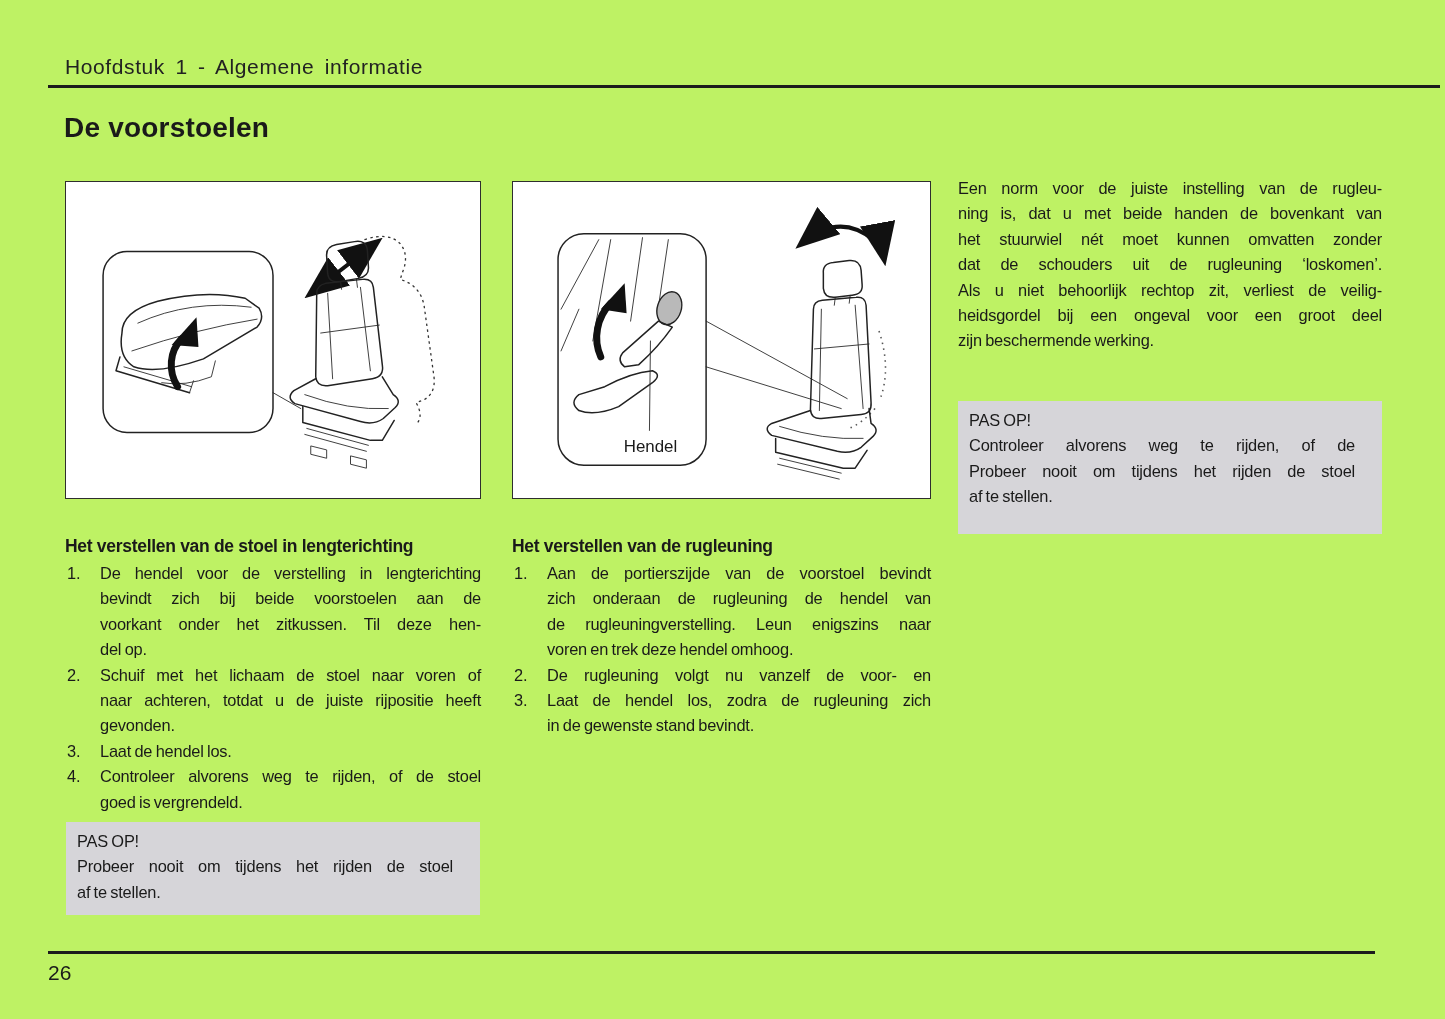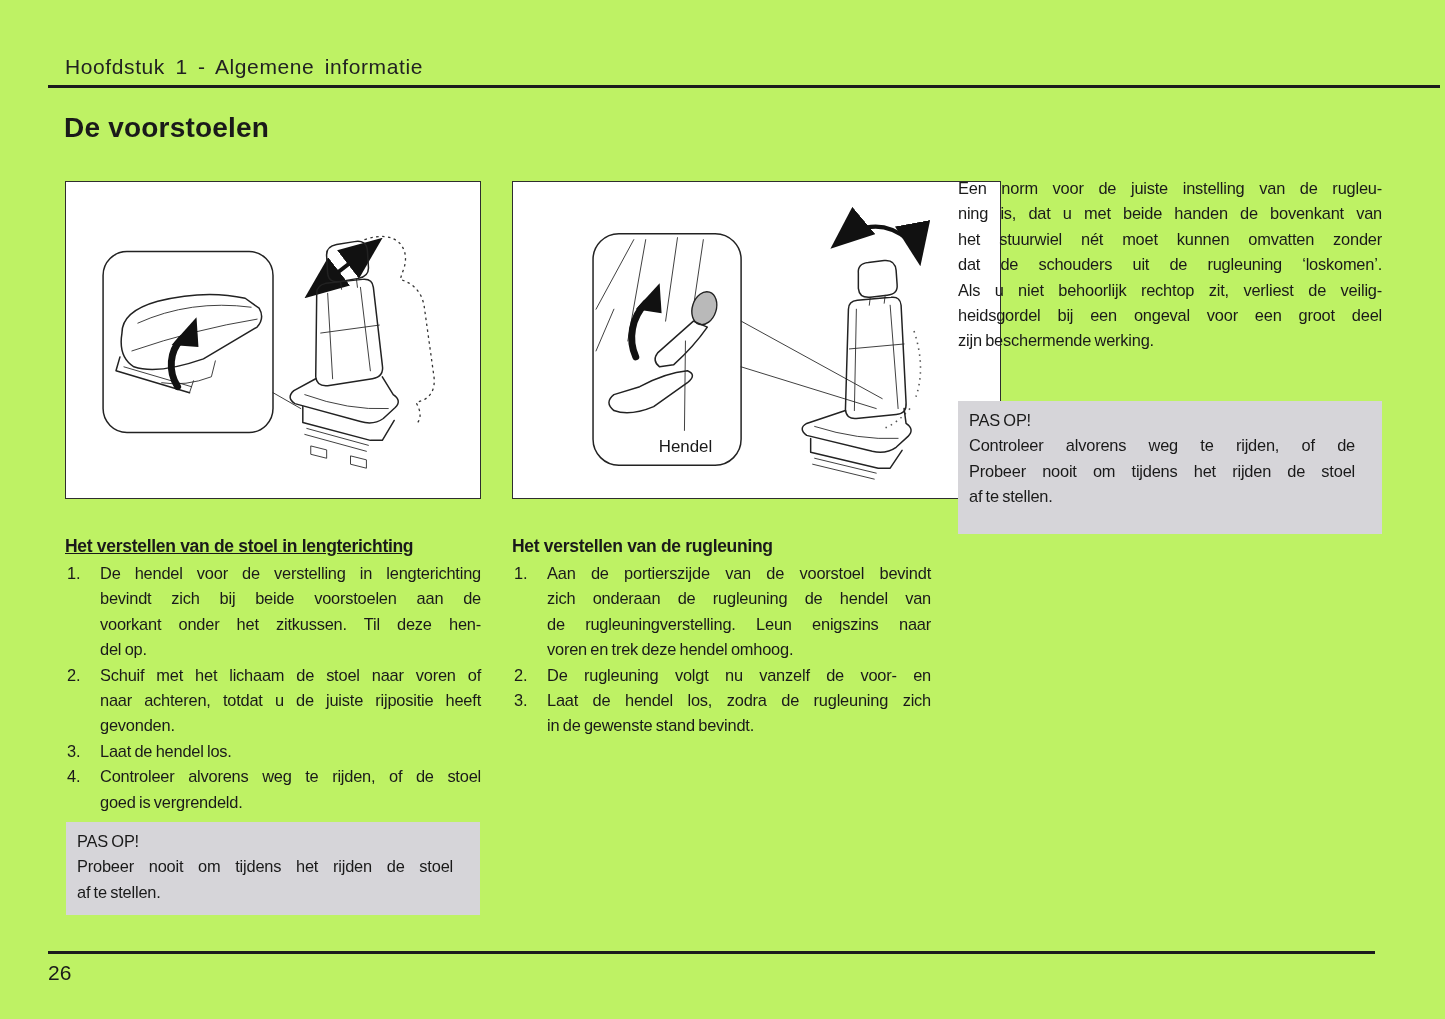--- a/index.html
+++ b/index.html
@@ -16,40 +16,40 @@
   .rule-bottom { left:48px; top:951px; width:1327px; }
   .title {
     position:absolute; left:64px; top:96px;
     font-size:28px; font-weight:bold; letter-spacing:0.2px;margin-top:16px;
   }
   .figure {
     position:absolute; top:181px; height:318px; box-sizing:border-box;
     border:1.6px solid #2e2e2e; background:#fff;
   }
   .fig-left { left:65px; width:416px; }
-  .fig-mid  { left:512px; width:489px; }
+  .fig-mid  { left:512px; width:419px; }
   .figure svg { display:block; width:100%; height:100%; }
 
   
   .s  { fill:none; stroke:#222; stroke-width:1.5; stroke-linejoin:round; stroke-linecap:round; }
   .t  { fill:none; stroke:#2a2a2a; stroke-width:0.9; stroke-linejoin:round; stroke-linecap:round; }
   .bold-arrow { fill:none; stroke:#111; stroke-width:7; stroke-linecap:round; }
   .shaft { fill:none; stroke:#111; stroke-width:4; }
   .dash { fill:none; stroke:#333; stroke-width:1.3; stroke-dasharray:2.5,3.5; }
   .dots { fill:none; stroke:#555; stroke-width:1.6; stroke-dasharray:1.5,4.5; }
   .fig-label { font-family:"Liberation Sans", sans-serif; font-size:17px; fill:#1a1a1a; }
 
   .textcol { font-size:16.4px; line-height:25.4px; letter-spacing:-0.2px; word-spacing:-1px; }
   .col-right { position:absolute; left:958px; top:176px; width:424px; }
 
   .heading {
     position:absolute; top:536px; font-size:17.5px; font-weight:bold;
     letter-spacing:-0.3px; white-space:nowrap;
   }
-  .h-left { left:65px;text-decoration:underline; } .h-mid { left:512px; }
+  .h-left { left:65px; } .h-mid { left:512px; }
 
   .list { position:absolute; top:561px; }
   .list-left { left:65px; width:416px; }
   .list-mid  { left:512px; width:419px; }
   .item { display:flex; }
   .num { flex:none; width:35px; padding-left:2px; box-sizing:border-box; }
   .body { flex:1; min-width:0; }
 
   .ln { }
   .ln.j { text-align:justify; text-align-last:justify; }

